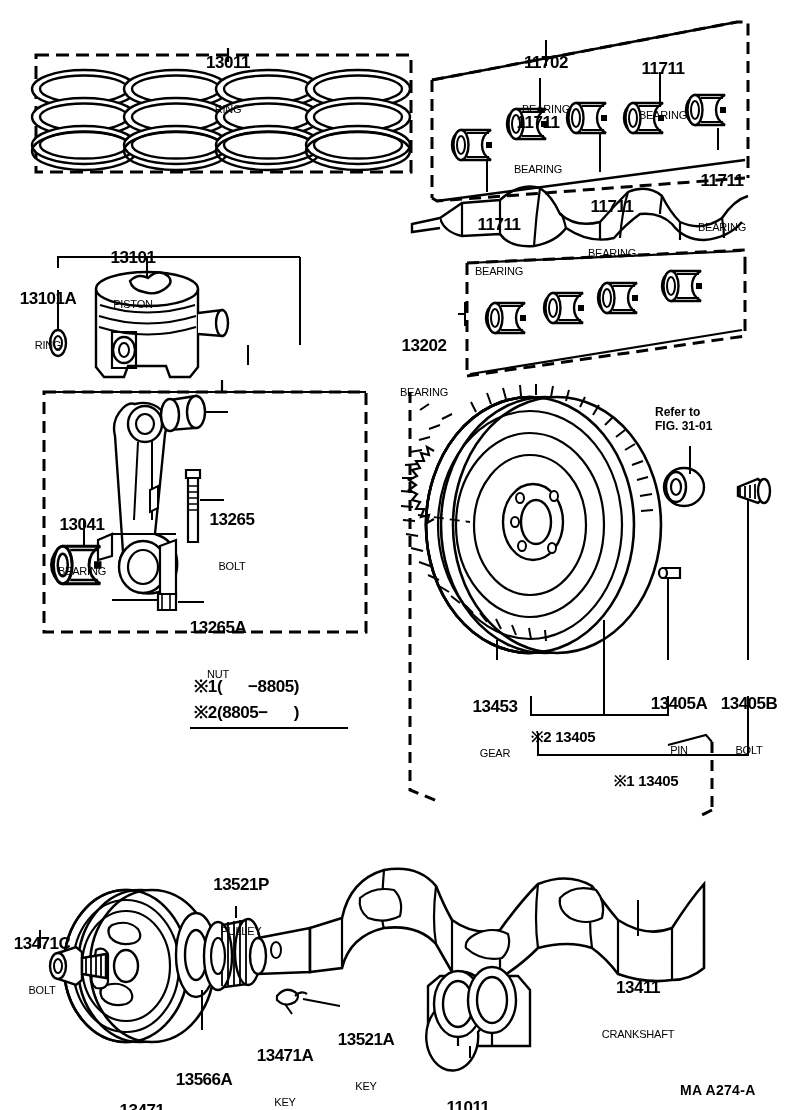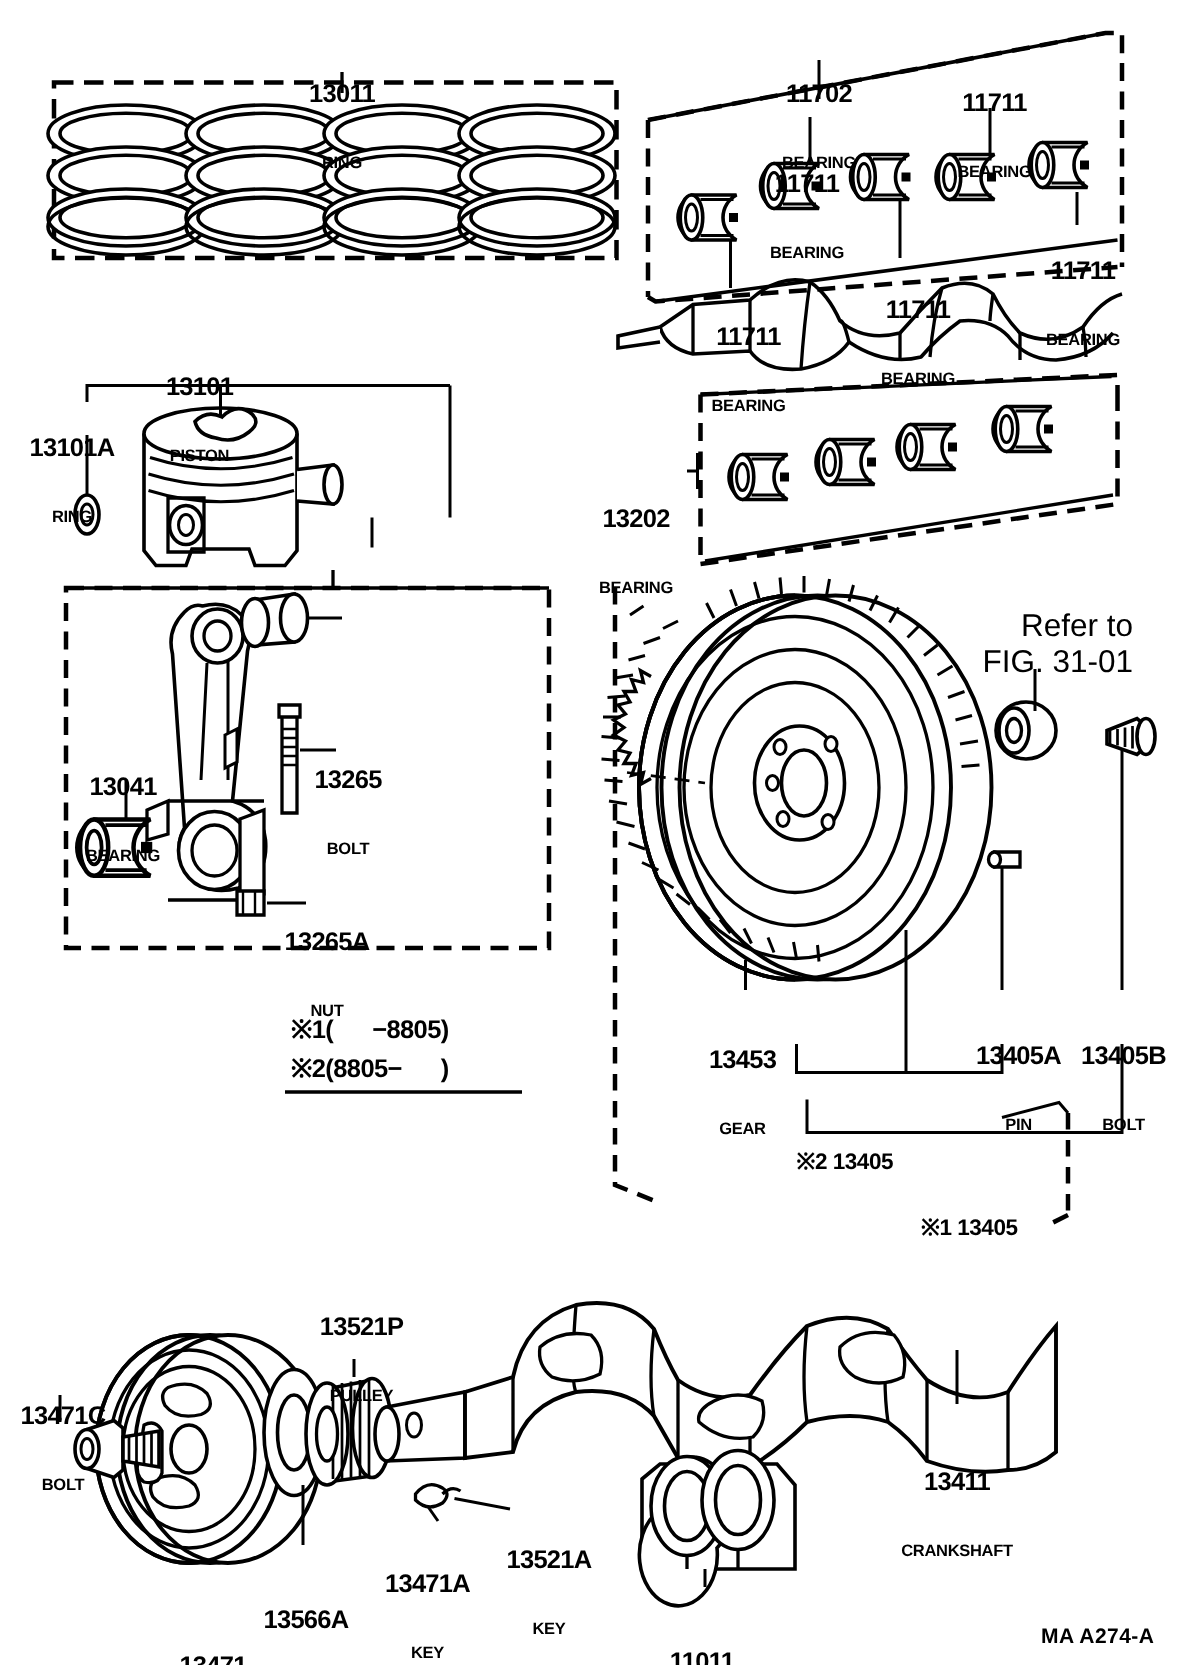--- a/index.html
+++ b/index.html
@@ -2,24 +2,24 @@
 <html><head>
 <meta charset="utf-8">
 <style>
   html,body{margin:0;padding:0;background:#fff;}
   body{width:800px;height:1110px;position:relative;overflow:hidden;
        font-family:"Liberation Sans",sans-serif;color:#000;}
   #sheet{position:absolute;inset:0;border-radius:21px;}
   svg#art{position:absolute;left:0;top:0;width:800px;height:1110px;}
   .lbl{position:absolute;text-align:center;line-height:1.0;white-space:pre;}
   .lbl .num{display:block;font-size:17px;font-weight:700;letter-spacing:-0.5px;}
-  .lbl .nm{display:block;font-size:11px;font-weight:700;letter-spacing:-0.2px;margin-top:1px;}
+  .lbl .nm{display:block;font-size:11px;font-weight:400;letter-spacing:-0.2px;margin-top:1px;}
   .note{position:absolute;font-size:17px;font-weight:700;letter-spacing:-0.4px;white-space:pre;}
-  .grp{position:absolute;font-size:15px;font-weight:700;white-space:pre;letter-spacing:-0.3px;margin-top:37px;}
-  .refer{position:absolute;font-size:21px;font-weight:400;line-height:1.15;white-space:pre;text-align:right;}
+  .grp{position:absolute;font-size:15px;font-weight:700;white-space:pre;letter-spacing:-0.3px;}
+  .refer{position:absolute;font-size:12px;font-weight:700;line-height:1.15;white-space:pre;}
   .footer{position:absolute;font-size:14px;font-weight:700;letter-spacing:0.3px;}
 </style>
 </head>
 <body>
 
 <div id="sheet">
 
 <svg id="art" viewBox="0 0 800 1110" xmlns="http://www.w3.org/2000/svg">
   <defs>
     <g id="ringstack">
@@ -416,15 +416,15 @@
 
 <div class="note" style="left:194px;top:674px;">※1(      −8805)</div>
 <div class="note" style="left:194px;top:700px;">※2(8805−      )</div>
 
 <div class="grp" style="left:531px;top:726px;">※2 13405</div>
 <div class="grp" style="left:614px;top:770px;">※1 13405</div>
 
 <div class="refer" style="left:655px;top:406px;">Refer to
 FIG. 31-01</div>
 
-<div class="footer" style="left:694px;top:1082px;text-align:right;">MA A274-A</div>
+<div class="footer" style="left:680px;top:1082px;text-align:right;">MA A274-A</div>
 
 </div>
 
 </body></html>

